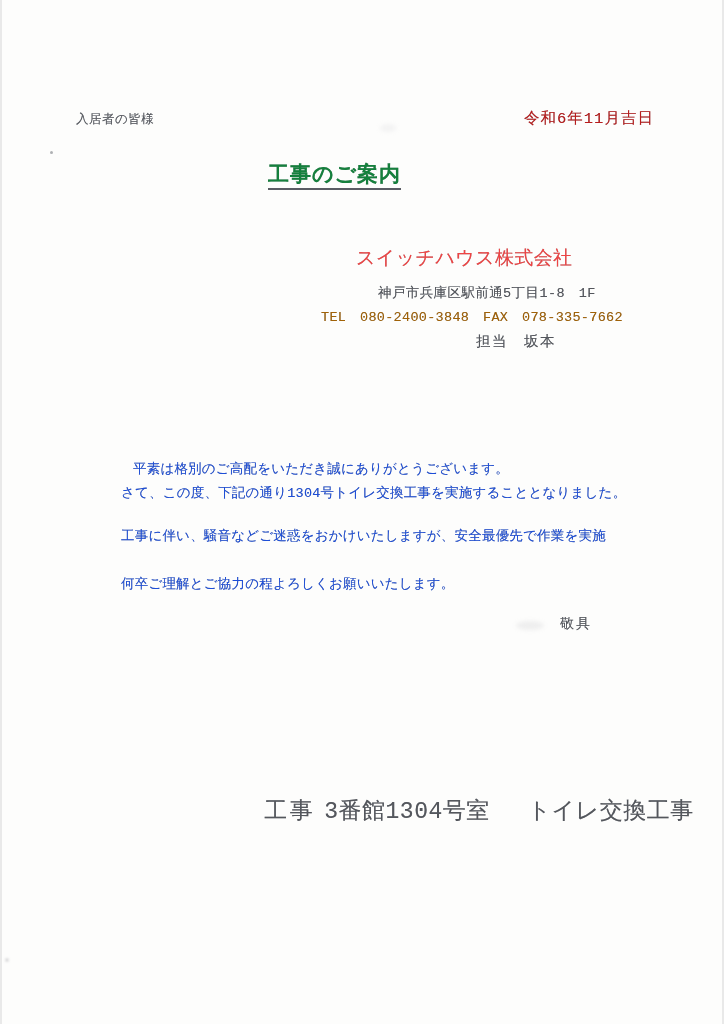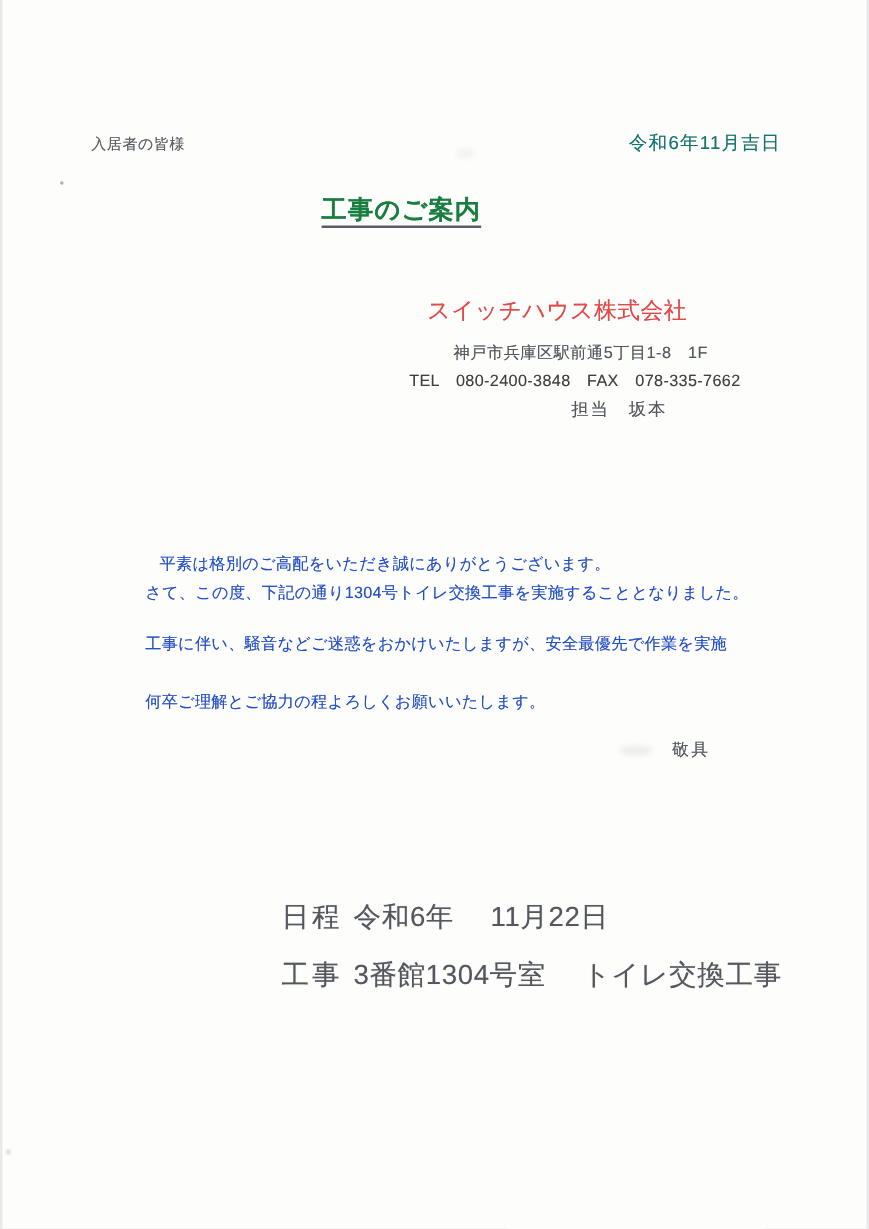--- a/index.html
+++ b/index.html
@@ -7,40 +7,40 @@
     padding: 0;
     background: #e9e9e9;
   }
   .page {
     position: relative;
     width: 720px;
     height: 1024px;
     margin: 0 auto;
     background: #fdfdfc;
     overflow: hidden;
-    font-family: Liberation Sans, sans-serif;
+    font-family: Liberation Mono, monospace;
   }
   .txt {
     position: absolute;
     white-space: pre;
     line-height: 1;
     color: #50535a;
     text-shadow: 0 0 0.5px rgba(92, 95, 102, 0.55);
   }
   .recipient {
     left: 74px; top: 114px;
     font-size: 12.5px;
     letter-spacing: 0.5px;
     color: #5a5d63;
   }
   .doc-date {
     left: 522px; top: 112px;
     font-size: 15.5px;
     letter-spacing: 1px;
-    color: #0f766e;
+    color: #b91c1c;
   }
   .doc-title {
     left: 266px; top: 165px;
     font-size: 21px;
     font-weight: bold;
     letter-spacing: 1px;
     color: #15803d;
     border-bottom: 2px solid rgba(67, 70, 78, 0.88);
     padding-bottom: 2px;
   }
@@ -50,24 +50,24 @@
     letter-spacing: 0.4px;
     color: #ef4444;
   }
   .address {
     left: 376px; top: 287px;
     font-size: 13.5px;
     letter-spacing: 0.4px;
     color: #53565c;
   }
   .telfax {
-    left: 339px; top: 311px;
+    left: 319px; top: 311px;
     font-size: 13.5px;
     letter-spacing: 0.3px;
-    color: #404040;
+    color: #a16207;
   }
   .contact {
     left: 474px; top: 335px;
     font-size: 14.5px;
     letter-spacing: 1.5px;
     color: #53565c;
   }
   .body-line {
     font-size: 13.5px;
     letter-spacing: 0.2px;
@@ -152,23 +152,20 @@
   <div class="txt telfax">TEL　080-2400-3848　FAX　078-335-7662</div>
   <div class="txt contact">担当　坂本</div>
 
   <div class="txt body-line p1l1">平素は格別のご高配をいただき誠にありがとうございます。</div>
   <div class="txt body-line p1l2">さて、この度、下記の通り1304号トイレ交換工事を実施することとなりました。</div>
   <div class="txt body-line p2l1">工事に伴い、騒音などご迷惑をおかけいたしますが、安全最優先で作業を実施</div>
   <div class="txt body-line p2l3">何卒ご理解とご協力の程よろしくお願いいたします。</div>
 
   <div class="txt closing">敬具</div>
 
-  <div class="schedule-row sched-1">
-    <span class="schedule-label">日程</span><span class="schedule-value">令和6年　 11月22日</span>
-  </div>
   <div class="schedule-row sched-2">
     <span class="schedule-label">工事</span><span class="schedule-value">3番館1304号室　 トイレ交換工事</span>
   </div>
 
   <div class="artifact speck-1"></div>
   <div class="artifact smudge-1"></div>
   <div class="artifact smudge-2"></div>
   <div class="artifact speck-2"></div>
 
 </div>

